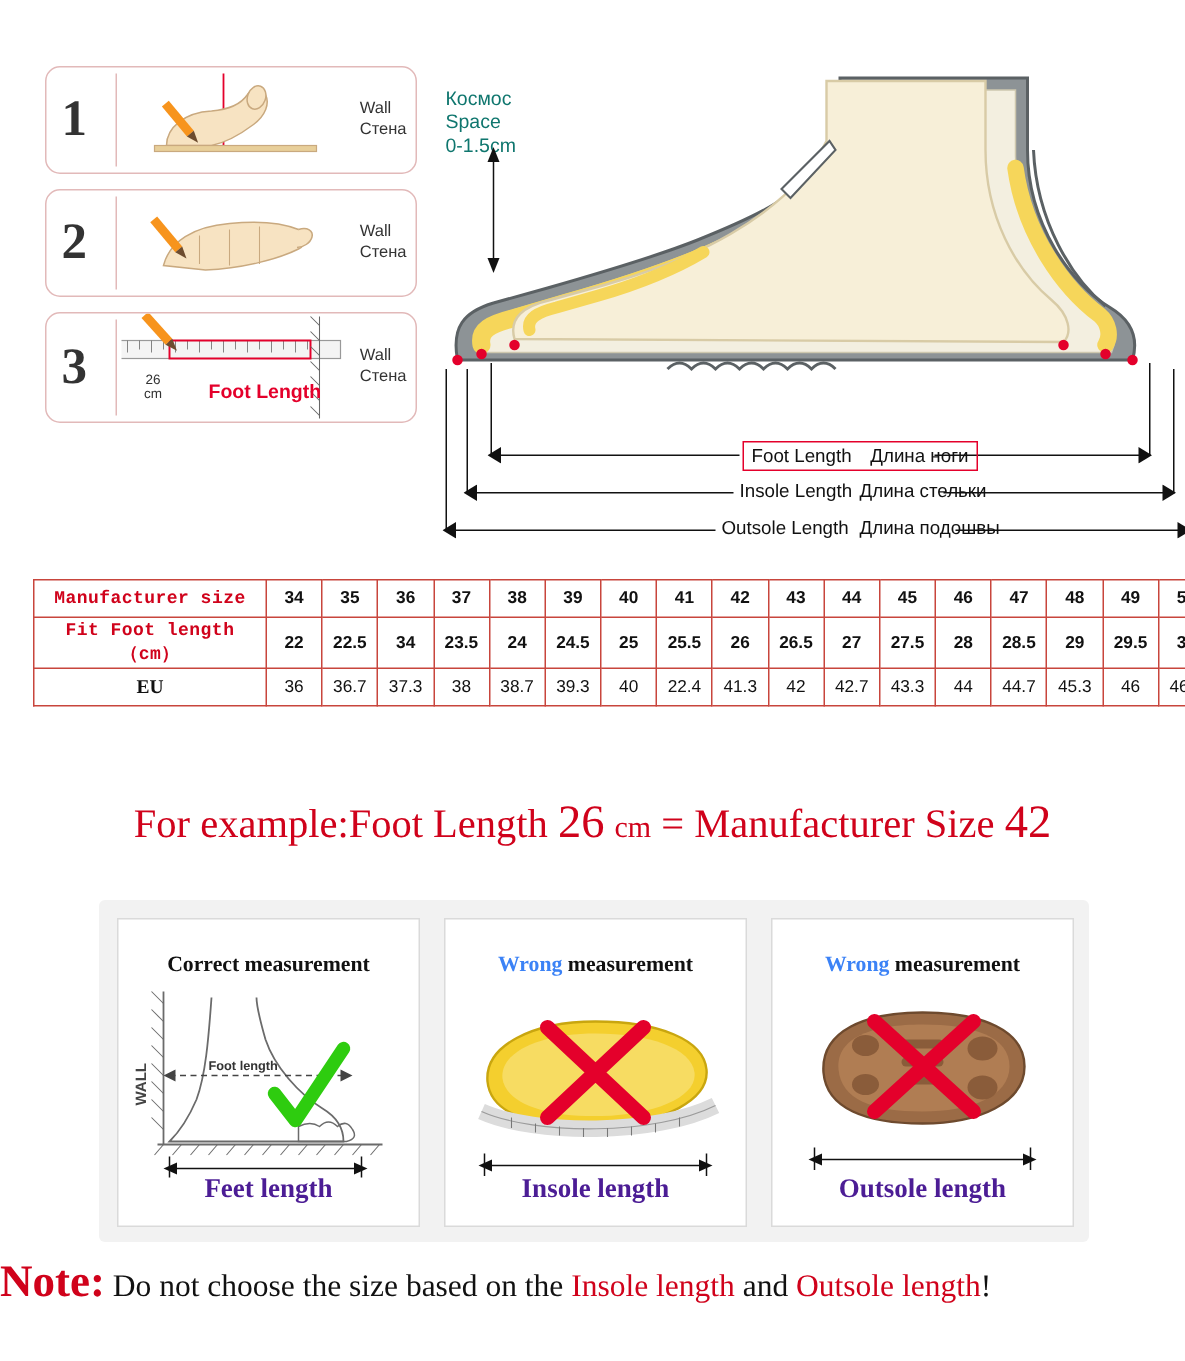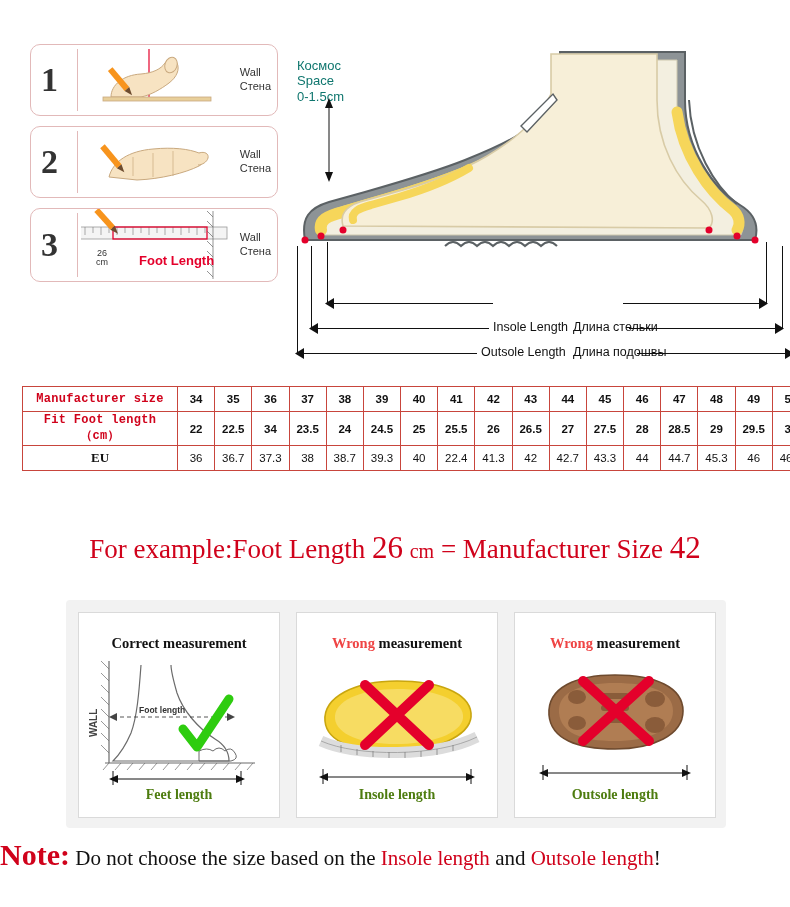--- a/index.html
+++ b/index.html
@@ -209,28 +209,28 @@
   }
   .panel-title {
     position: absolute;
     top: 22px;
     width: 100%;
     text-align: center;
     font-size: 14.5px;
     color: #111;
     font-family: "Liberation Serif", serif;
   }
-  .panel-title .wrong { color: #ef4444; }
+  .panel-title .wrong { color: #3b82f6; }
   .panel-foot {
     position: absolute;
     bottom: 14px;
     width: 100%;
     text-align: center;
-    font-size: 14px;
-    color: #4d7c0f;
+    font-size: 18px;
+    color: #4c1d95;
     font-family: "Liberation Serif", serif;
   }
 
   
   .note {
     position: absolute;
     left: 0;
     top: 838px;
     width: 790px;
     text-align: left;
@@ -388,20 +388,26 @@
         <div class="arrowline" style="left:0; top:9px; width:166px;"></div>
         <div class="arrowline" style="left:296px; top:9px; width:144px;"></div>
         <svg style="position:absolute;left:-2px;top:4px;" width="10" height="11">
             <polygon points="0,5.5 9,0 9,11" fill="#111"></polygon>
           </svg>
         <svg style="position:absolute;left:431px;top:4px;" width="10" height="11">
             <polygon points="10,5.5 1,0 1,11" fill="#111"></polygon>
           </svg>
         <div class="tick" style="left:0; top:-52px; height:62px;"></div>
         <div class="tick" style="left:439px; top:-52px; height:62px;"></div>
+        <div style="position:absolute; left:168px; top:0px;">
+          <span class="redbox">
+            <span style="font-size:12.5px;color:#111;">Foot Length</span>
+            <span style="font-size:12.5px;color:#111;margin-left:8px;">Длина ноги</span>
+          </span>
+        </div>
       </div>
 
       <div class="meas-row" style="left:26px; top:279px; width:472px;">
         <div class="arrowline" style="left:0; top:9px; width:178px;"></div>
         <div class="arrowline" style="left:318px; top:9px; width:154px;"></div>
         <svg style="position:absolute;left:-2px;top:4px;" width="10" height="11">
             <polygon points="0,5.5 9,0 9,11" fill="#111"></polygon>
           </svg>
         <svg style="position:absolute;left:463px;top:4px;" width="10" height="11">
             <polygon points="10,5.5 1,0 1,11" fill="#111"></polygon>

